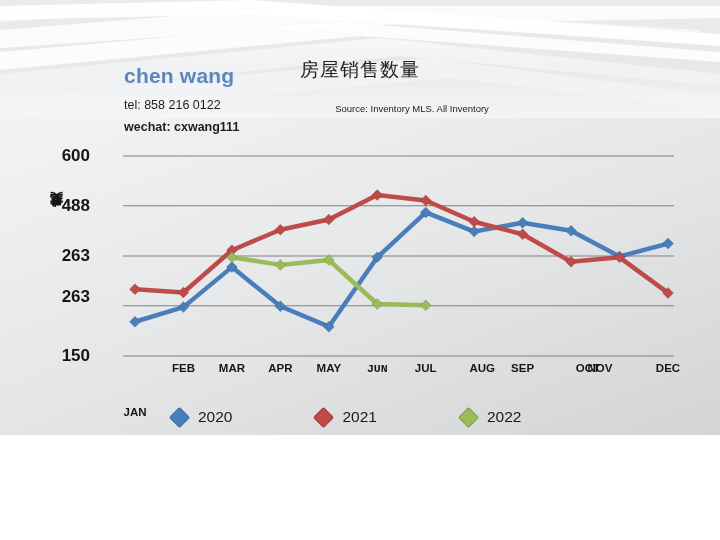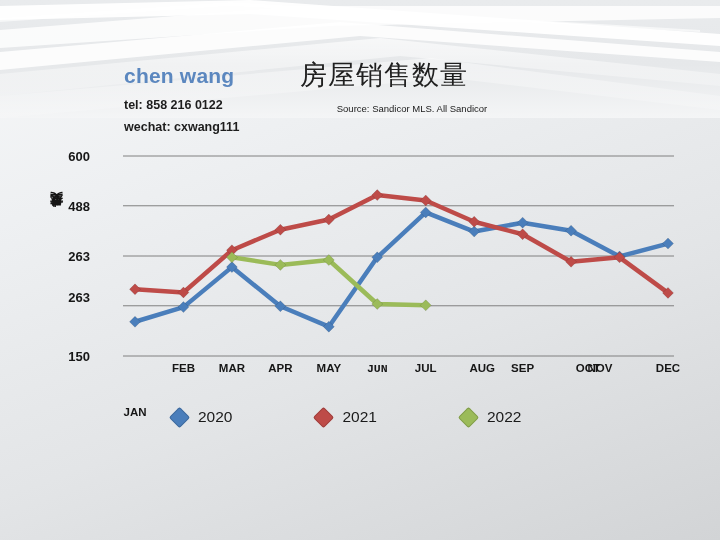--- a/index.html
+++ b/index.html
@@ -2,48 +2,48 @@
 <html><head>
 <meta charset="utf-8">
 <style>
   html,body{margin:0;padding:0;}
   body{
     width:720px;height:540px;overflow:hidden;
     font-family:"Liberation Sans","DejaVu Sans",sans-serif;
     background:#ffffff;
   }
   #slide{
-    position:relative;width:720px;height:540px;overflow:hidden;
+    position:relative;width:720px;height:435px;overflow:hidden;
     background:linear-gradient(160deg,#f7f8f9 0%,#eef0f2 28%,#e3e5e7 62%,#d2d4d6 100%);
   }
   
   .ribbon-band{position:absolute;left:0;top:0;width:720px;height:125px;overflow:hidden;}
   .ribbon-band svg{display:block;}
   .deco-base{position:absolute;left:0;top:0;width:720px;height:118px;
     background:linear-gradient(180deg,#e9ebed 0%,#e6e8ea 55%,#f4f5f6 100%);}
 
   
   .agent-name{position:absolute;left:124px;top:64px;font-size:21px;font-weight:bold;
     color:#5b87bf;letter-spacing:.2px;}
-  .agent-tel{position:absolute;left:124px;top:98px;font-size:12.5px;font-weight:bold;color:#1d1d1d;}
+  .agent-tel{position:absolute;left:124px;top:98px;font-size:12.5px;font-weight:normal;color:#1d1d1d;}
   .agent-wechat{position:absolute;left:124px;top:120px;font-size:12.5px;font-weight:bold;color:#1d1d1d;}
 
-  .chart-title{position:absolute;left:300px;top:57px;font-size:27px;color:#202020;
+  .chart-title{position:absolute;left:300px;top:57px;font-size:19px;color:#202020;
     font-family:"DejaVu Sans","Liberation Sans",sans-serif;letter-spacing:1px;white-space:nowrap;}
   .source-note{position:absolute;left:287px;top:103px;width:250px;text-align:center;
     font-size:9.5px;line-height:12px;color:#1b1b1b;}
 
   
   .plot-wrap{position:absolute;left:0;top:0;width:720px;height:540px;}
   .axis-title{position:absolute;left:48px;top:215px;width:16px;
     font-size:13px;font-weight:bold;color:#151515;
     writing-mode:vertical-rl;transform:rotate(180deg);
     font-family:"DejaVu Sans","Liberation Sans",sans-serif;letter-spacing:1px;}
 
-  .ytick{position:absolute;right:0;width:46px;text-align:right;font-size:13px;
+  .ytick{position:absolute;right:0;width:46px;text-align:right;font-size:17px;
     font-weight:bold;color:#161616;transform:translateY(-50%);}
   .ytick-holder{position:absolute;left:44px;top:0;width:46px;height:540px;}
 
   .xtick{position:absolute;top:362px;font-size:11.5px;font-weight:bold;color:#161616;
     text-align:center;transform:translateX(-50%);}
 
   
   .legend{position:absolute;left:140px;top:408px;display:flex;gap:84px;align-items:center;margin-left:32px;}
   .legend-item{display:flex;align-items:center;gap:11px;}
   .legend-marker{width:15px;height:15px;transform:rotate(45deg);border-radius:2px;
@@ -72,21 +72,21 @@
       <polygon points="0,18 230,2 700,30 700,32 230,6 0,22" fill="#ffffff" opacity="0.6"></polygon>
     </svg>
   </div>
 
   <div class="agent-name">chen wang</div>
   <div class="agent-tel">tel: 858 216 0122</div>
   <div class="agent-wechat">wechat: cxwang111</div>
 
   <div class="chart-title">房屋销售数量</div>
   <div class="source-note">
-    <span>Source: Sandicor MLS. All Sandicor</span><br>
+    <span>Source: Inventory MLS. All Inventory</span><br>
   </div>
 
   <div class="axis-title">成交量</div>
 
   <div class="plot-wrap">
     <svg id="plot-svg" width="720" height="540">
         <line x1="123" y1="356" x2="674" y2="356" stroke="#808080" stroke-width="1"></line>
         <line x1="123" y1="305.77777777777777" x2="674" y2="305.77777777777777" stroke="#808080" stroke-width="1"></line>
         <line x1="123" y1="256" x2="674" y2="256" stroke="#808080" stroke-width="1"></line>
         <line x1="123" y1="205.7777777777778" x2="674" y2="205.7777777777778" stroke="#808080" stroke-width="1"></line>

